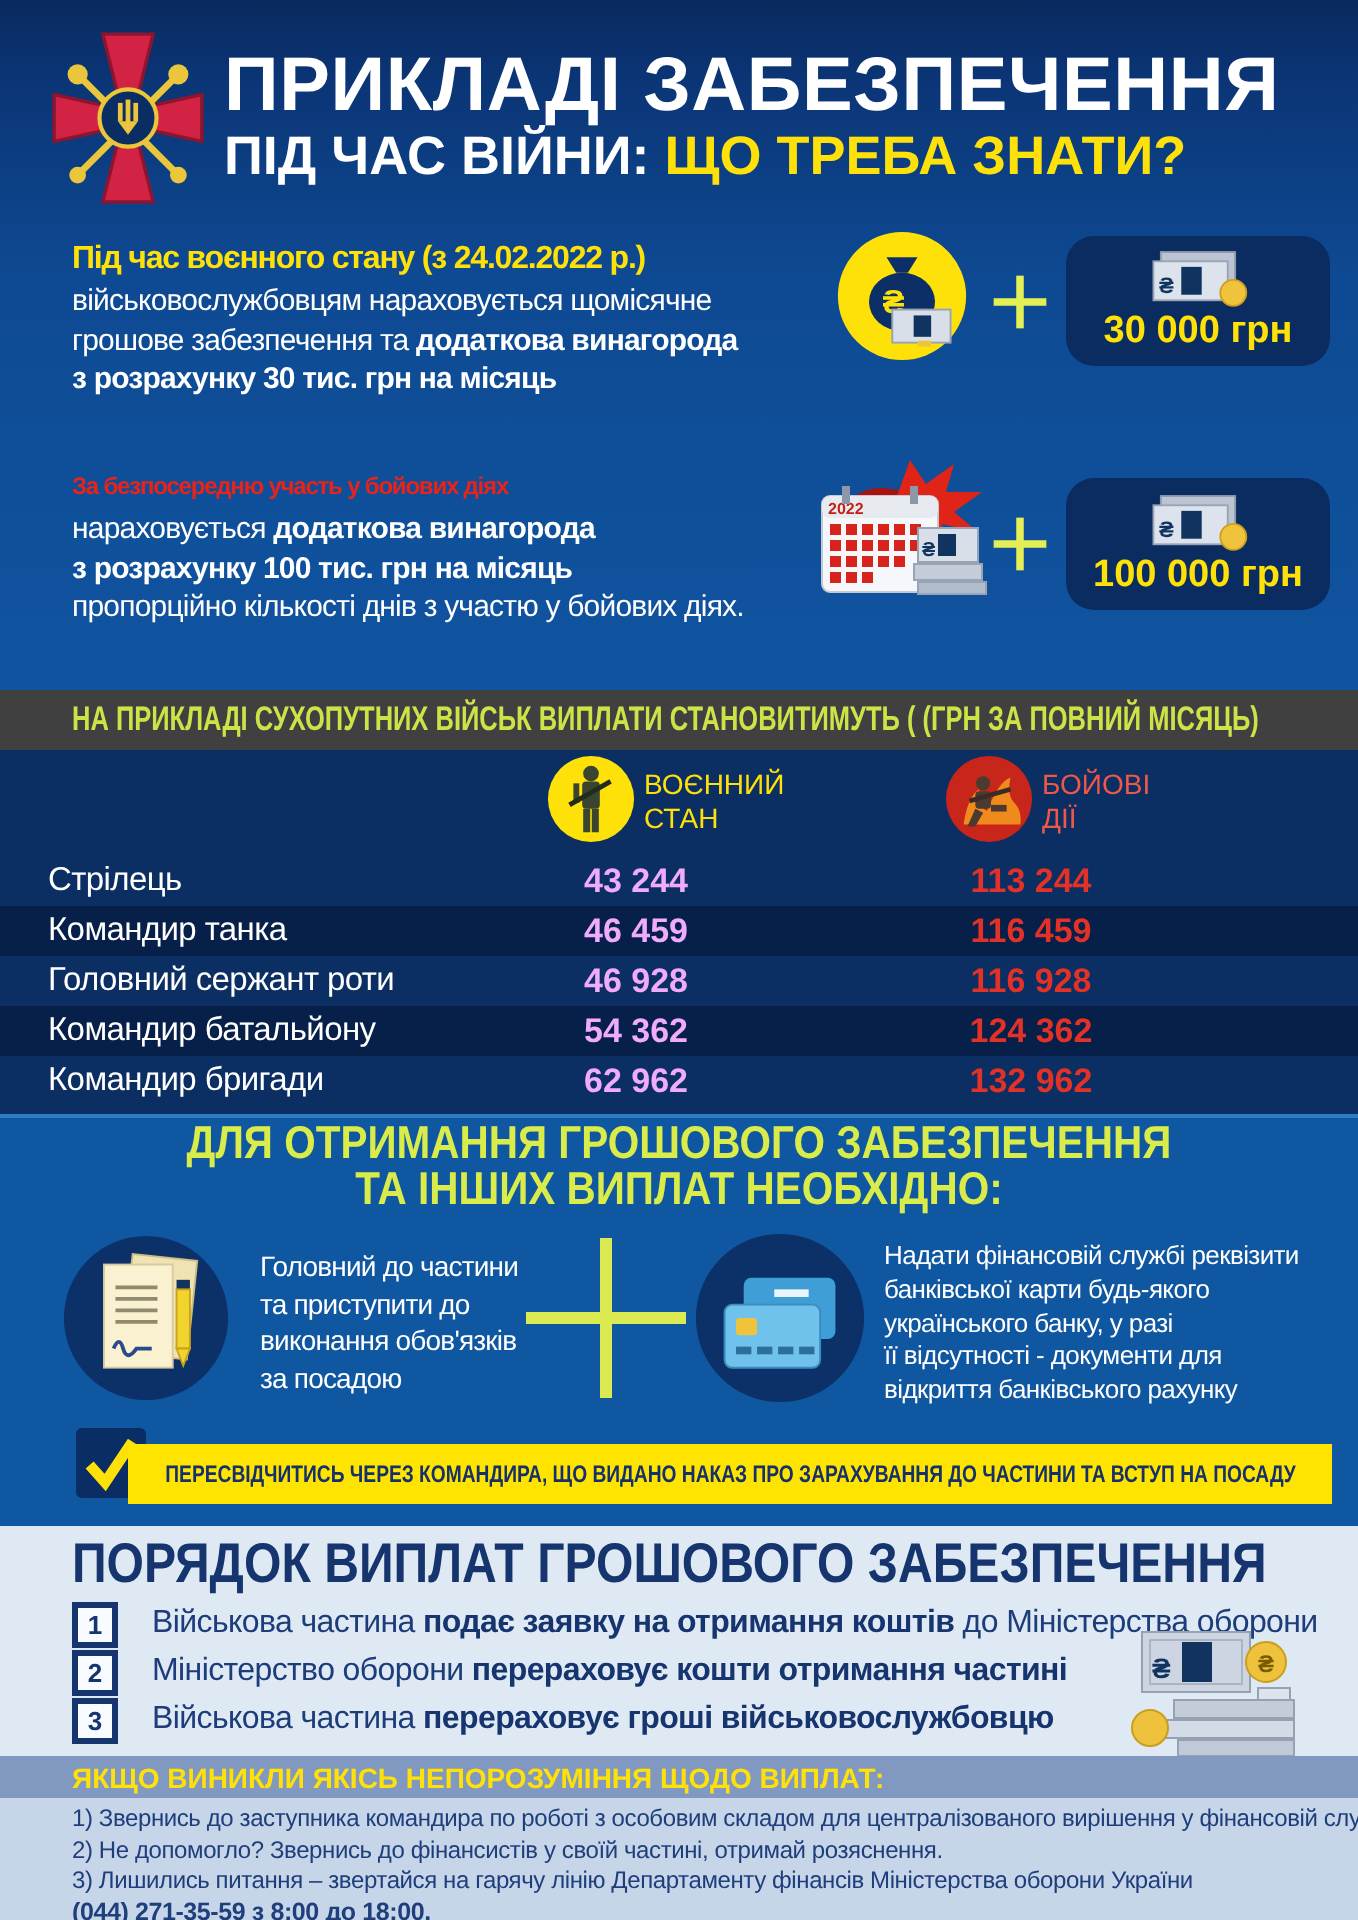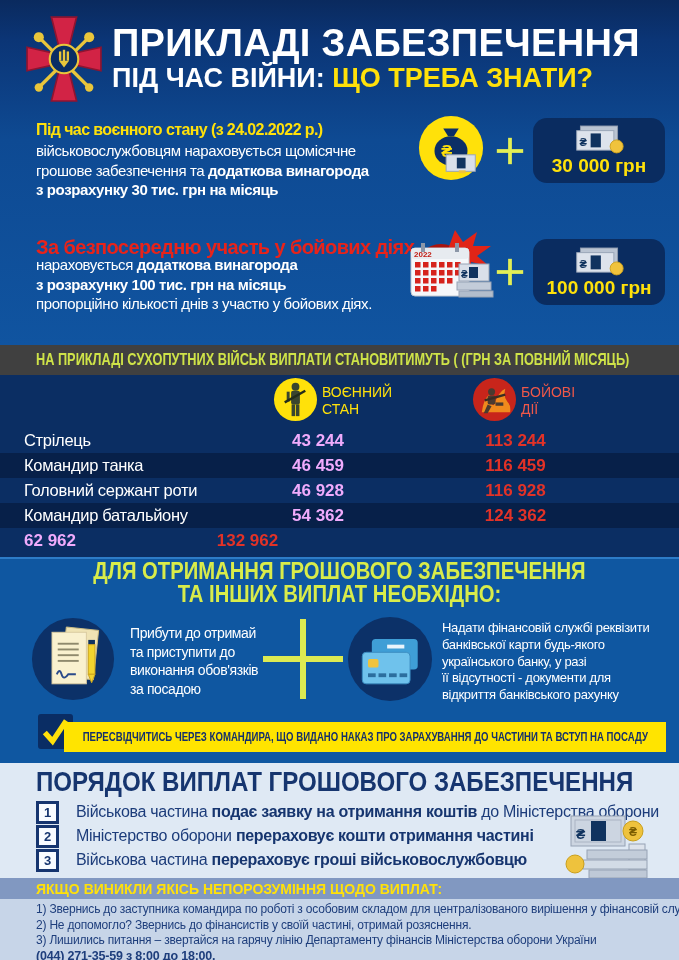--- a/index.html
+++ b/index.html
@@ -9,21 +9,21 @@
 
   
   .top{top:0;left:0;width:679px;height:345px;
     background:linear-gradient(180deg,#0a2a5e 0px,#0b3576 40px,#0e4a93 140px,#1054a0 345px);}
   .main-title{left:112px;top:22px;font-size:38px;font-weight:bold;color:#ffffff;white-space:nowrap;letter-spacing:.3px;}
   .sub-title{left:112px;top:63px;font-size:27px;font-weight:bold;color:#ffffff;white-space:nowrap;}
   .sub-title b{color:#ffe10a;}
   .emblem{left:22px;top:12px;}
 
   .headline-y{left:36px;top:121px;font-size:16px;font-weight:bold;color:#ffe10a;letter-spacing:-0.6px;white-space:nowrap;}
-  .headline-r{left:36px;top:236px;font-size:20px;font-weight:bold;color:#e8231a;letter-spacing:-0.6px;white-space:nowrap;}
+  .headline-r{left:36px;top:236px;font-size:12px;font-weight:bold;color:#e8231a;letter-spacing:-0.6px;white-space:nowrap;}
   .para{color:#ffffff;font-size:15px;line-height:19.5px;letter-spacing:-0.4px;white-space:nowrap;}
   .para1{left:36px;top:141px;}
   .para2{left:36px;top:255px;}
 
   .badge{background:#0a2c60;border-radius:14px;display:flex;flex-direction:column;align-items:center;justify-content:center;gap:1px;}
   .badge-30{left:533px;top:118px;width:132px;height:65px;}
   .badge-100{left:533px;top:239px;width:132px;height:66px;}
   .badge-amount{color:#ffe10a;font-weight:bold;font-size:19px;white-space:nowrap;}
 
   
@@ -258,20 +258,21 @@
       <div class="tname">Головний сержант роти</div>
       <div class="twar">46 928</div>
       <div class="tcombat">116 928</div>
     </div>
     <div class="trow">
       <div class="tname">Командир батальйону</div>
       <div class="twar">54 362</div>
       <div class="tcombat">124 362</div>
     </div>
     <div class="trow">
+      <div class="tname">Командир бригади</div>
       <div class="twar">62 962</div>
       <div class="tcombat">132 962</div>
     </div>
   </div>
 
   <div class="abs req"></div>
   <div class="abs req-title">
     <div class="tline">ДЛЯ ОТРИМАННЯ ГРОШОВОГО ЗАБЕЗПЕЧЕННЯ</div>
     <div class="tline">ТА ІНШИХ ВИПЛАТ НЕОБХІДНО:</div>
   </div>
@@ -286,21 +287,21 @@
       <line x1="28" y1="28" x2="50" y2="28"></line>
         <line x1="28" y1="34" x2="50" y2="34"></line>
       <line x1="28" y1="40" x2="50" y2="40"></line>
         <line x1="28" y1="46" x2="50" y2="46"></line>
     </g>
     <path d="M27,60 q3,-7 5,0 t7,0 h8" stroke="#2a4a8a" fill="none" stroke-width="2"></path>
     <rect x="60" y="24" width="7" height="5" fill="#10335f"></rect>
     <rect x="60" y="29" width="7" height="31" fill="#f2d42e" stroke="#caa21e"></rect>
     <polygon points="60,60 67,60 63.5,69" fill="#f2d42e" stroke="#caa21e"></polygon>
   </svg>
-  <div class="abs item-text item1-text">Прибути до отримай
+  <div class="abs item-text item1-text">Головний до частини
 та приступити до
 виконання обов'язків
 за посадою</div>
 
   <svg class="abs icon-plusbig" width="88" height="88" viewBox="0 0 88 88">
     <g fill="#dcea52">
         <rect x="41" y="4" width="6" height="80"></rect>
         <rect x="4" y="41" width="80" height="6"></rect>
       </g>
   </svg>

